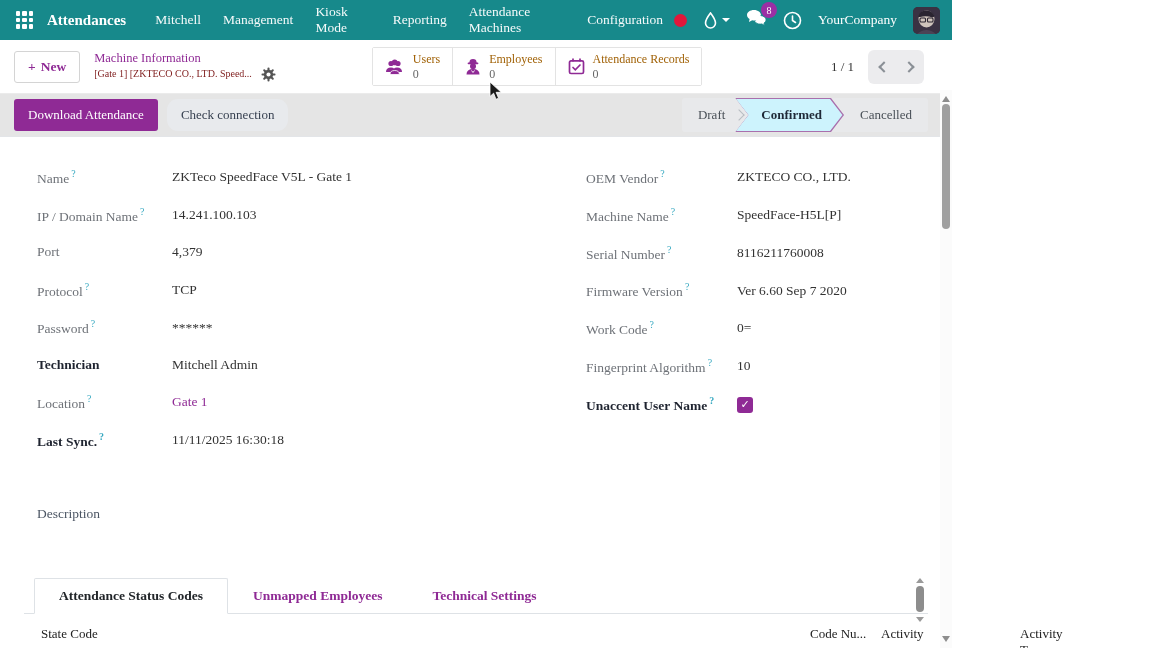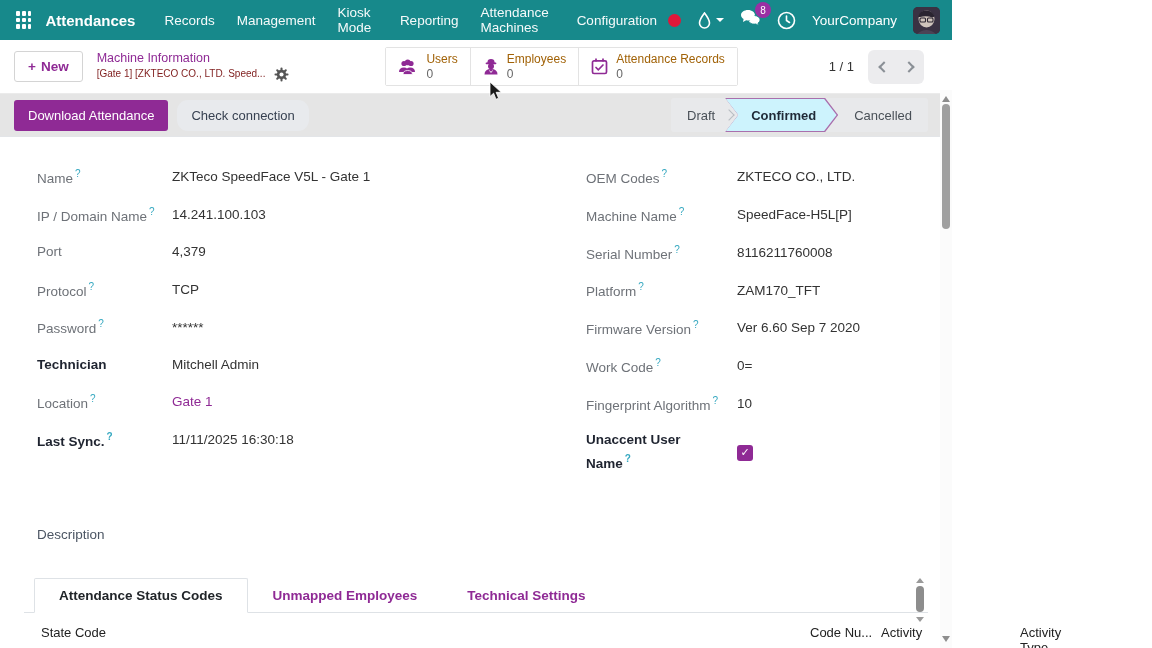--- a/index.html
+++ b/index.html
@@ -1,18 +1,18 @@
 <!DOCTYPE html>
 <html><head>
 <meta charset="utf-8">
 <style>
   * { margin:0; padding:0; box-sizing:border-box; }
   html,body { width:1152px; height:648px; overflow:hidden; background:#fff;
     font-family:"Liberation Sans", sans-serif; }
-  .app { position:relative; width:952px; height:648px; }
+  .app { position:relative; width:952px; height:648px;font-family:Liberation Serif, serif; }
 
   
   .navbar { height:40px; background:#17898b; display:flex; align-items:center;
     padding:0 12px 0 10px; color:#fff; }
   .grid-icon { width:18px; height:18px; display:grid; grid-template-columns:repeat(3,1fr);
     gap:2px; margin:0 14px 0 6px; cursor:pointer; }
   .grid-icon i { background:#fff; border-radius:1px; }
   .app-name { font-size:15px; font-weight:700; margin-right:18px; }
   .nav-menu { display:flex; align-items:center; height:100%; }
   .nav-item { font-size:13.5px; padding:0 11px; height:100%; display:flex; align-items:center;
@@ -133,21 +133,21 @@
         <i></i>
         <i></i>
         <i></i>
         <i></i>
         <i></i>
         <i></i>
         <i></i>
     </div>
     <div class="app-name">Attendances</div>
     <div class="nav-menu">
-      <div class="nav-item">Records</div>
+      <div class="nav-item">Mitchell</div>
       <div class="nav-item">Management</div>
       <div class="nav-item">Kiosk Mode</div>
       <div class="nav-item">Reporting</div>
       <div class="nav-item">Attendance Machines</div>
       <div class="nav-item">Configuration</div>
     </div>
     <div class="nav-right">
       <div class="rec-dot"></div>
       <div class="drop-wrap">
         <svg width="15" height="17" viewBox="0 0 15 17">
@@ -306,34 +306,30 @@
           <span class="f-value link">Gate 1</span>
         </div>
         <div class="f-row">
           <span class="f-label strong"><span>Last Sync.</span><sup class="help-sup">?</sup></span>
           <span class="f-value">11/11/2025 16:30:18</span>
         </div>
       </div>
 
       <div class="col-right">
         <div class="f-row">
-          <span class="f-label"><span>OEM Codes</span><sup class="help-sup">?</sup></span>
+          <span class="f-label"><span>OEM Vendor</span><sup class="help-sup">?</sup></span>
           <span class="f-value">ZKTECO CO., LTD.</span>
         </div>
         <div class="f-row">
           <span class="f-label"><span>Machine Name</span><sup class="help-sup">?</sup></span>
           <span class="f-value">SpeedFace-H5L[P]</span>
         </div>
         <div class="f-row">
           <span class="f-label"><span>Serial Number</span><sup class="help-sup">?</sup></span>
           <span class="f-value">8116211760008</span>
-        </div>
-        <div class="f-row">
-          <span class="f-label"><span>Platform</span><sup class="help-sup">?</sup></span>
-          <span class="f-value">ZAM170_TFT</span>
         </div>
         <div class="f-row">
           <span class="f-label"><span>Firmware Version</span><sup class="help-sup">?</sup></span>
           <span class="f-value">Ver 6.60 Sep 7 2020</span>
         </div>
         <div class="f-row">
           <span class="f-label"><span>Work Code</span><sup class="help-sup">?</sup></span>
           <span class="f-value">0=</span>
         </div>
         <div class="f-row">

